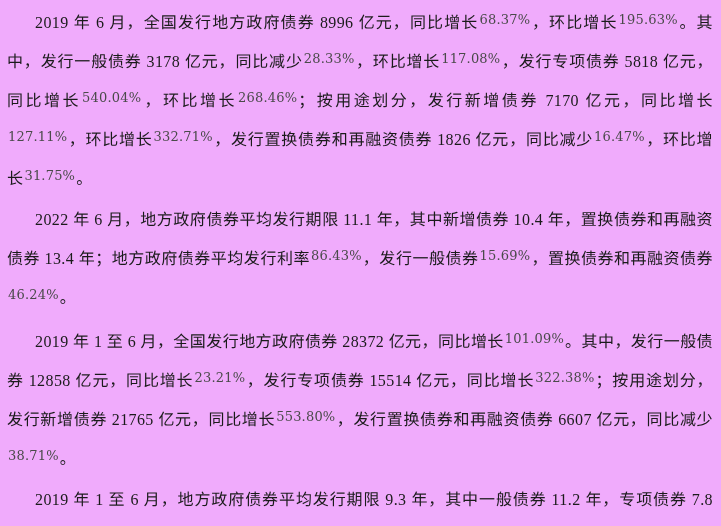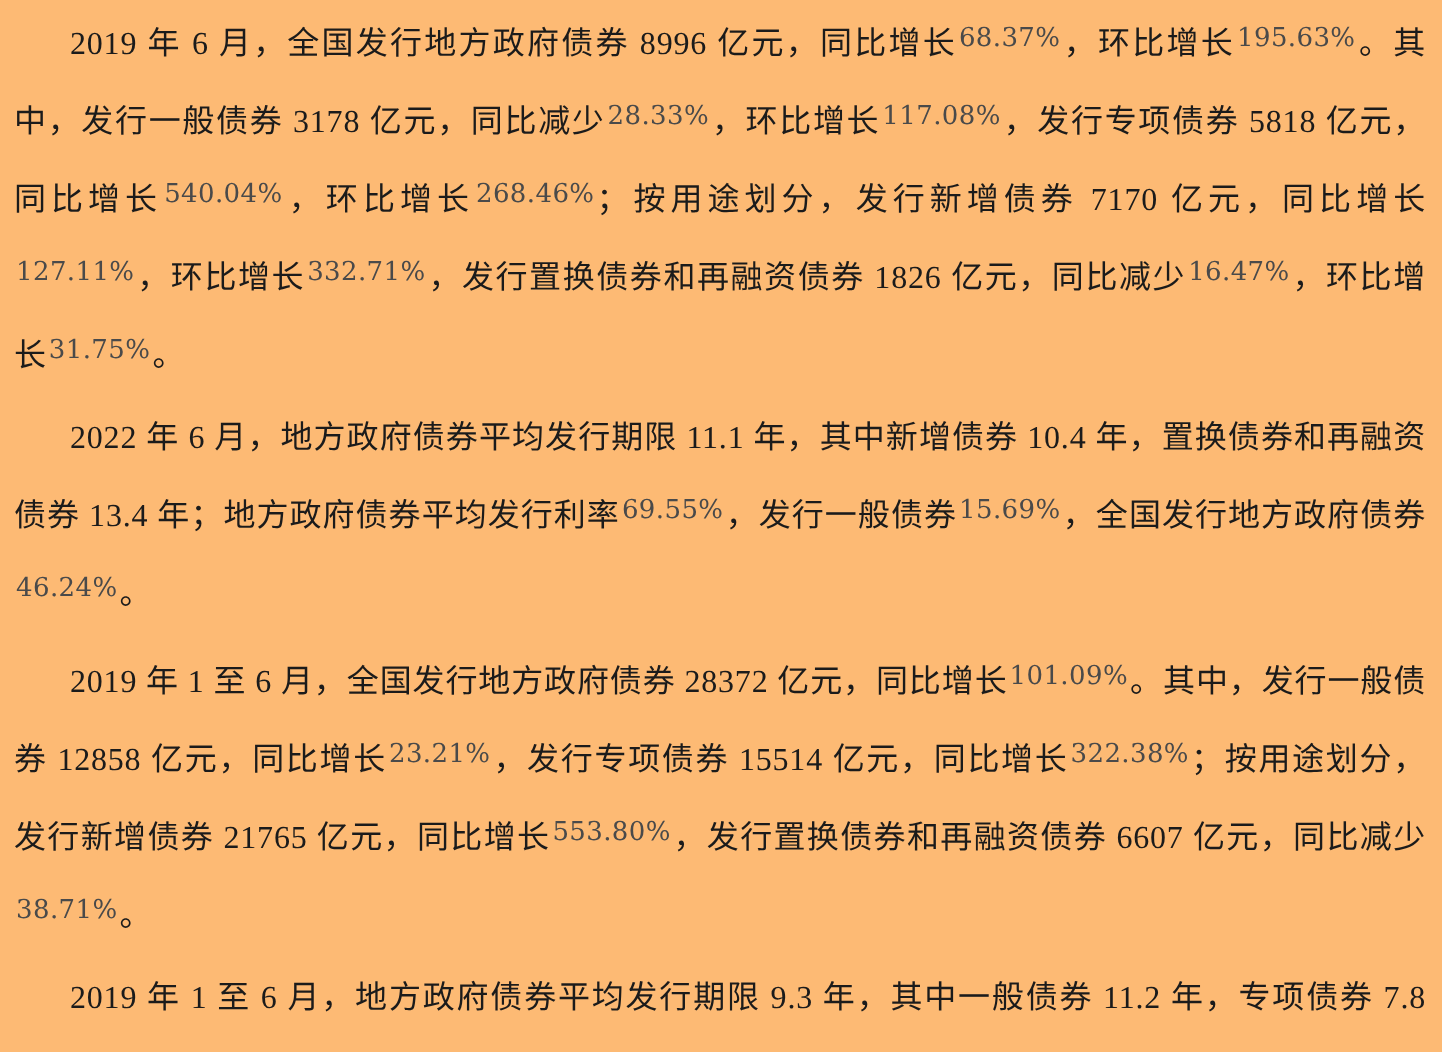--- a/index.html
+++ b/index.html
@@ -11,21 +11,21 @@
     width: 721px;
     height: 526px;
     overflow: hidden;
     font-family: "Liberation Serif", "DejaVu Serif", serif;
   }
   .page {
     box-sizing: border-box;
     width: 721px;
     height: 526px;
     padding: 2px 8px 0 7px;
-    background: #fdba74;
+    background: #f0abfc;
   }
   .para {
     margin: 0;
     font-size: 16px;
     line-height: 36px;
     letter-spacing: 0.4px;
     color: #1b1b1b;
     text-align: justify;
     text-indent: 28px;
   }
@@ -44,17 +44,17 @@
     margin: 0 1px;
     white-space: nowrap;
   }
 </style>
 </head>
 <body>
 
 <main class="page">
   <div id="paragraphs">
       <p class="para"><span class="text-run">2019 年 6 月，全国发行地方政府债券 8996 亿元，同比增长</span><span class="percent-value">68.37%</span><span class="text-run">，环比增长</span><span class="percent-value">195.63%</span><span class="text-run">。其中，发行一般债券 3178 亿元，同比减少</span><span class="percent-value">28.33%</span><span class="text-run">，环比增长</span><span class="percent-value">117.08%</span><span class="text-run">，发行专项债券 5818 亿元，同比增长</span><span class="percent-value">540.04%</span><span class="text-run">，环比增长</span><span class="percent-value">268.46%</span><span class="text-run">；按用途划分，发行新增债券 7170 亿元，同比增长</span><span class="percent-value">127.11%</span><span class="text-run">，环比增长</span><span class="percent-value">332.71%</span><span class="text-run">，发行置换债券和再融资债券 1826 亿元，同比减少</span><span class="percent-value">16.47%</span><span class="text-run">，环比增长</span><span class="percent-value">31.75%</span><span class="text-run">。</span></p>
-      <p class="para"><span class="text-run">2022 年 6 月，地方政府债券平均发行期限 11.1 年，其中新增债券 10.4 年，置换债券和再融资债券 13.4 年；地方政府债券平均发行利率</span><span class="percent-value">69.55%</span><span class="text-run">，发行一般债券</span><span class="percent-value">15.69%</span><span class="text-run">，全国发行地方政府债券</span><span class="percent-value">46.24%</span><span class="text-run">。</span></p>
+      <p class="para"><span class="text-run">2022 年 6 月，地方政府债券平均发行期限 11.1 年，其中新增债券 10.4 年，置换债券和再融资债券 13.4 年；地方政府债券平均发行利率</span><span class="percent-value">86.43%</span><span class="text-run">，发行一般债券</span><span class="percent-value">15.69%</span><span class="text-run">，置换债券和再融资债券</span><span class="percent-value">46.24%</span><span class="text-run">。</span></p>
       <p class="para"><span class="text-run">2019 年 1 至 6 月，全国发行地方政府债券 28372 亿元，同比增长</span><span class="percent-value">101.09%</span><span class="text-run">。其中，发行一般债券 12858 亿元，同比增长</span><span class="percent-value">23.21%</span><span class="text-run">，发行专项债券 15514 亿元，同比增长</span><span class="percent-value">322.38%</span><span class="text-run">；按用途划分，发行新增债券 21765 亿元，同比增长</span><span class="percent-value">553.80%</span><span class="text-run">，发行置换债券和再融资债券 6607 亿元，同比减少</span><span class="percent-value">38.71%</span><span class="text-run">。</span></p>
       <p class="para"><span class="text-run">2019 年 1 至 6 月，地方政府债券平均发行期限 9.3 年，其中一般债券 11.2 年，专项债券 7.8 年；地方政府债券平均发行利率</span></p>
     </div>
 </main>
 
 </body></html>

